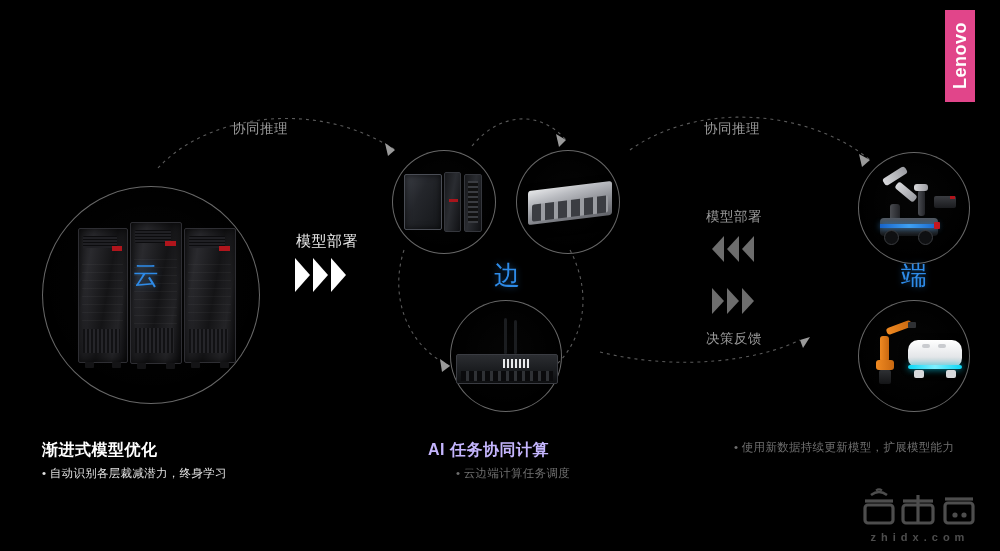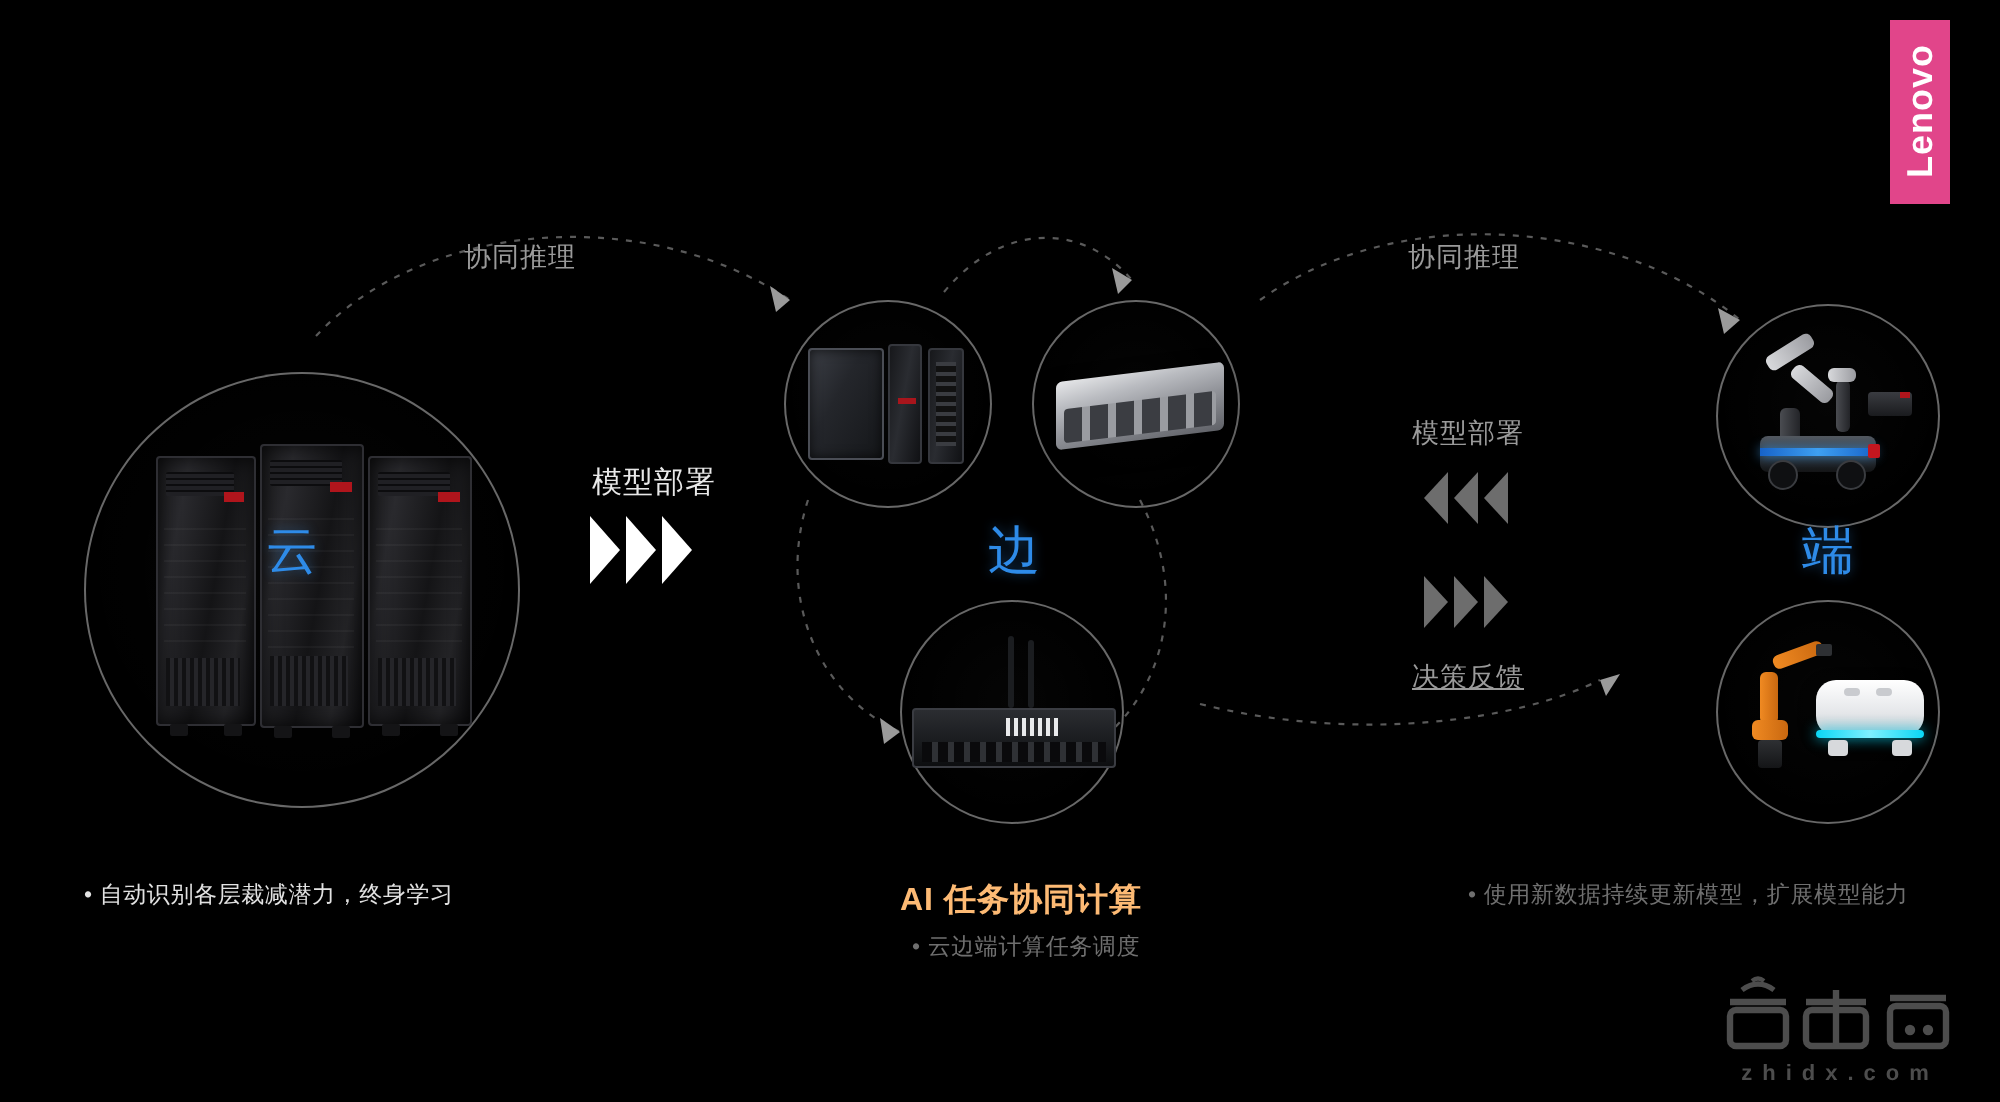--- a/index.html
+++ b/index.html
@@ -134,21 +134,21 @@
 
   
   .block { position: absolute; }
   .block .h {
     font-size: 16px; font-weight: 700; letter-spacing: .5px;
     margin-bottom: 5px;
   }
   .block .b { font-size: 11.5px; letter-spacing: .3px; }
   .block.white .h { color: #ffffff; }
   .block.white .b { color: #e2e2e2; }
-  .block.grey .h { color: #fdba74; margin-left: 22px; }
+  .block.grey .h { color: #c4b5fd; }
   .block.grey .b { color: #6f6f6f; margin-left: 28px; }
 
   
   .dev { position: absolute; }
   .minipc {
     position:absolute;
     background: linear-gradient(120deg,#3b3e45 0%,#24262b 40%,#15171a 100%);
     border:1px solid #4a4d55; border-radius:2px;
     box-shadow: inset 0 0 6px rgba(0,0,0,.7);
   }
@@ -333,21 +333,21 @@
   <div class="chev-row" style="left:712px; top:236px;">
     <div class="chev grey l sm"></div>
     <div class="chev grey l sm"></div>
     <div class="chev grey l sm"></div>
   </div>
   <div class="chev-row" style="left:712px; top:288px;">
     <div class="chev grey r sm"></div>
     <div class="chev grey r sm"></div>
     <div class="chev grey r sm"></div>
   </div>
-  <div class="cap" style="left:706px; top:330px;text-decoration:underline;">决策反馈</div>
+  <div class="cap" style="left:706px; top:330px;">决策反馈</div>
 
   <div class="circ" style="left:858px; top:152px; width:112px; height:112px;"></div>
   <div class="dev" style="left:876px; top:168px; width:80px; height:82px;">
 
     <div class="arm-seg" style="left:6px;  top:4px;  width:26px; height:8px; transform:rotate(-32deg);"></div>
     <div class="arm-seg" style="left:18px; top:20px; width:24px; height:8px; transform:rotate(40deg);"></div>
     <div class="arm-seg dark" style="left:14px; top:36px; width:10px; height:18px;"></div>
     <div class="arm-seg dark" style="left:42px; top:22px; width:7px; height:26px;"></div>
     <div class="arm-seg" style="left:38px; top:16px; width:14px; height:7px;"></div>
 
@@ -375,20 +375,21 @@
 
     <div class="agv" style="left:36px; top:18px; width:54px; height:28px;"></div>
     <div class="agv-glow" style="left:36px; top:43px; width:54px;"></div>
     <div style="position:absolute;left:42px;top:48px;width:10px;height:8px;background:#d7d9dc;border-radius:2px;"></div>
     <div style="position:absolute;left:74px;top:48px;width:10px;height:8px;background:#d7d9dc;border-radius:2px;"></div>
     <div style="position:absolute;left:50px;top:22px;width:8px;height:4px;background:#c9cbcf;border-radius:2px;"></div>
     <div style="position:absolute;left:66px;top:22px;width:8px;height:4px;background:#c9cbcf;border-radius:2px;"></div>
   </div>
 
   <div class="block white" style="left:42px; top:440px;">
+    <div class="h">渐进式模型优化</div>
     <div class="b">• 自动识别各层裁减潜力，终身学习</div>
   </div>
 
   <div class="block grey" style="left:428px; top:440px;">
     <div class="h">AI 任务协同计算</div>
     <div class="b">• 云边端计算任务调度</div>
   </div>
 
   <div class="block grey" style="left:706px; top:440px;">
     <div class="b">• 使用新数据持续更新模型，扩展模型能力</div>

